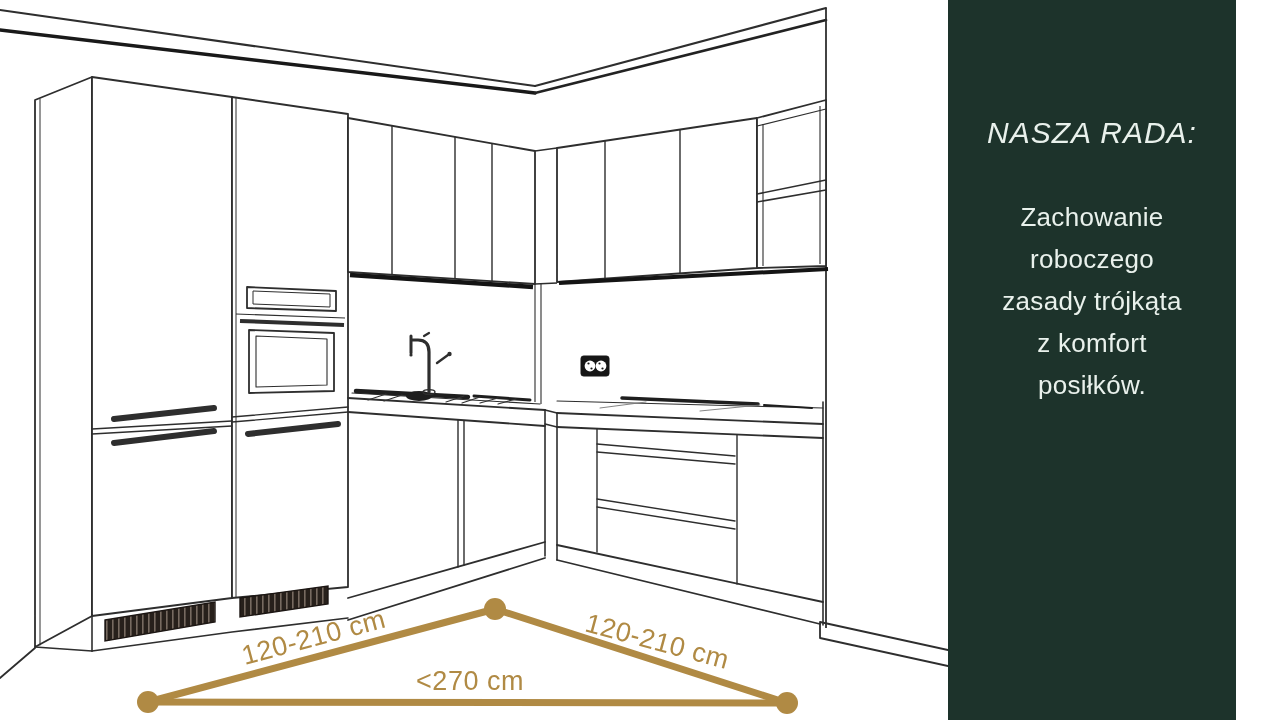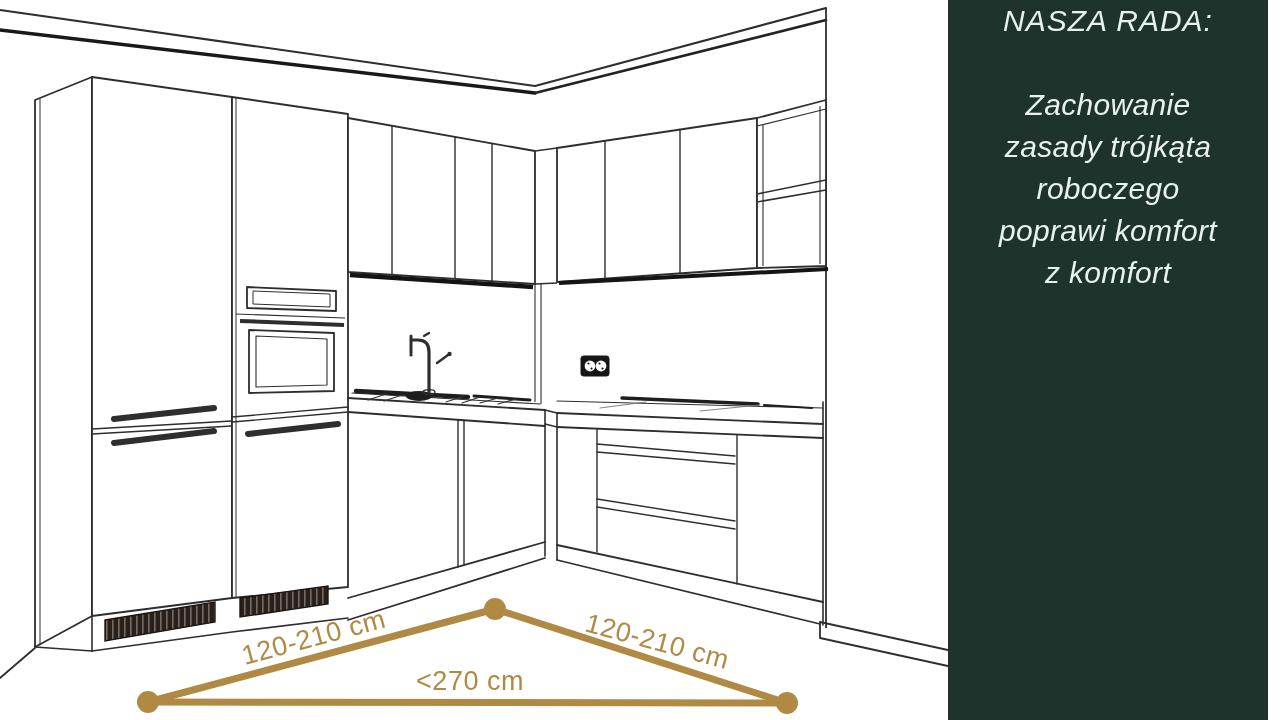--- a/index.html
+++ b/index.html
@@ -2,30 +2,30 @@
 <html><head>
 <meta charset="utf-8">
 <style>
   html,body{margin:0;padding:0;background:#ffffff;}
   .stage{
     position:relative;width:1280px;height:720px;overflow:hidden;
     background:#ffffff;font-family:"Liberation Sans",sans-serif;
   }
   .drawing-area{position:absolute;left:0;top:0;width:948px;height:720px;background:#ffffff;}
   .advice-panel{
-    position:absolute;left:948px;top:0;width:320px;height:720px;
+    position:absolute;left:948px;top:0;width:288px;height:720px;
     background:#1d332b;color:#e9f1ec;
-    display:block;box-sizing:border-box;
+    display:block;box-sizing:border-box;padding-top:112px;
   }
   .panel-title{
     font-style:italic;font-size:30px;line-height:42px;letter-spacing:1px;
     text-align:center;margin:0 0 42px 0;font-weight:400;white-space:nowrap;
   }
   .panel-line{
-    font-style:italic;font-size:30px;line-height:42px;letter-spacing:.3px;
+    font-size:26px;line-height:42px;letter-spacing:.3px;
     text-align:center;font-weight:300;white-space:nowrap;
   }
   svg text{font-family:"Liberation Sans",sans-serif;}
   .tri-label{font-size:27px;font-weight:500;letter-spacing:.5px;}
 </style>
 </head>
 <body>
 
 <div class="stage">
 
@@ -181,19 +181,19 @@
         <text class="tri-label" x="316" y="646" text-anchor="middle" transform="rotate(-15 316 646)" fill="#b08a44">120-210 cm</text>
         <text class="tri-label" x="655" y="650" text-anchor="middle" transform="rotate(15 655 650)" fill="#b08a44">120-210 cm</text>
         <text class="tri-label" x="470" y="690" text-anchor="middle" fill="#b08a44">&lt;270 cm</text>
       </g>
     </svg>
   </div>
 
   <aside class="advice-panel">
     <p class="panel-title">NASZA RADA:</p>
     <div class="panel-line">Zachowanie</div>
+    <div class="panel-line">roboczego</div>
     <div class="panel-line">zasady trójkąta</div>
-    <div class="panel-line">roboczego</div>
-    <div class="panel-line">poprawi komfort</div>
     <div class="panel-line">z komfort</div>
+    <div class="panel-line">posiłków.</div>
   </aside>
 
 </div>
 
 </body></html>

